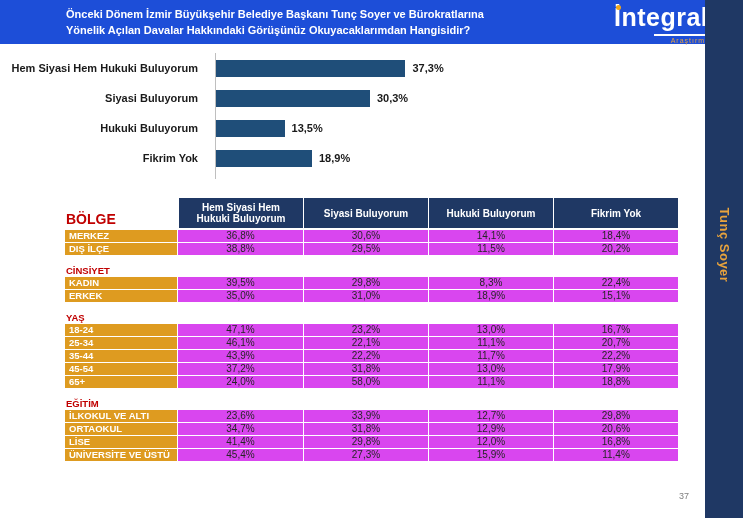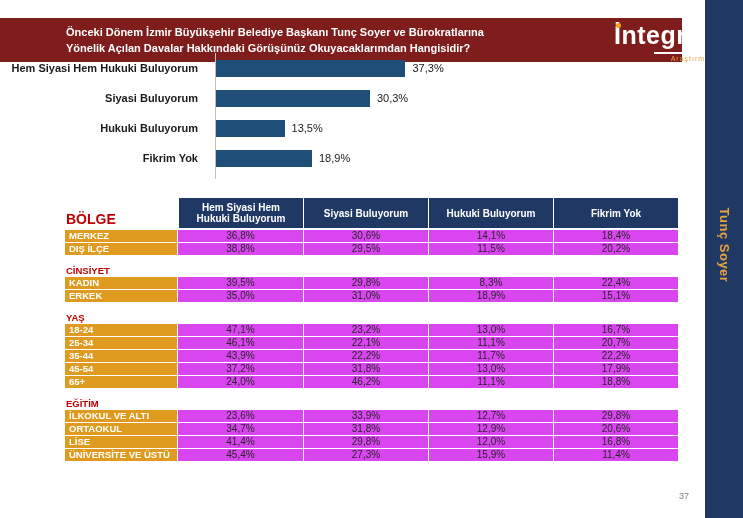--- a/index.html
+++ b/index.html
@@ -2,42 +2,42 @@
 <html><head>
 <meta charset="utf-8">
 <style>
   html,body{margin:0;padding:0;}
   body{
     width:743px;height:518px;position:relative;overflow:hidden;
     background:#ffffff;font-family:"Liberation Sans",sans-serif;
     -webkit-font-smoothing:antialiased;
   }
   
-  .top-band{position:absolute;left:0;top:0;width:682px;height:44px;background:#7f1d1d;margin-top:18px;}
+  .top-band{position:absolute;left:0;top:0;width:743px;height:44px;background:#1d4ed8;}
   .title-box{position:absolute;left:66px;top:6px;color:#fff;font-weight:bold;
     font-size:11px;line-height:16px;white-space:nowrap;}
   
   .logo{position:absolute;left:614px;top:3px;width:98px;height:40px;color:#fff;}
   .logo-brand{position:relative;font-size:25px;font-weight:bold;letter-spacing:.5px;line-height:28px;}
   .logo-dot{position:absolute;left:2px;top:2px;width:5px;height:5px;border-radius:50%;background:#F2A71B;}
   .logo-underline{position:absolute;right:2px;top:31px;width:56px;height:2px;background:#fff;}
   .logo-subtitle{position:absolute;right:2px;top:34px;font-size:7px;letter-spacing:1px;color:#E8A33D;}
   
   .side-band{position:absolute;right:0;top:0;width:38px;height:518px;background:#1F3864;}
   .side-label{position:absolute;left:50%;top:245px;transform:translate(-50%,-50%) rotate(90deg);
     white-space:nowrap;color:#E8A33D;font-size:13px;font-weight:600;letter-spacing:.5px;}
   
   .chart{position:absolute;left:0;top:53px;width:480px;height:126px;}
   .chart-axis{position:absolute;left:215px;top:0;width:1px;height:126px;background:#BFBFBF;}
   .chart-row{display:flex;align-items:center;height:30px;position:relative;}
   .bar-label{width:207px;box-sizing:border-box;padding-right:9px;text-align:right;
     font-size:11px;font-weight:bold;color:#1a1a1a;}
   .bar-wrap{display:flex;align-items:center;}
   .bar{height:17px;background:#1F4E79;margin-left:9px;}
-  .bar-value{margin-left:7px;font-size:11px;font-weight:normal;color:#1a1a1a;}
+  .bar-value{margin-left:7px;font-size:11px;font-weight:bold;color:#1a1a1a;}
   
   .table{position:absolute;left:65px;top:198px;width:613px;}
   .thead{display:flex;height:30px;margin-bottom:2px;}
   .corner{width:113px;box-sizing:border-box;display:flex;align-items:flex-end;
     color:#C00000;font-size:14px;font-weight:bold;padding:0 0 1px 1px;}
   .th{width:125px;box-sizing:border-box;background:#1F3864;color:#fff;font-size:10px;
     font-weight:bold;display:flex;align-items:center;justify-content:center;text-align:center;
     border-left:1px solid #fff;line-height:11px;padding:0 6px;}
   .section-row{height:12px;margin-bottom:1px;display:flex;align-items:center;
     color:#C00000;font-size:9.5px;font-weight:bold;padding-left:1px;margin-top:9px;}
@@ -167,21 +167,21 @@
       <div class="data-row">
         <div class="row-label">45-54</div>
         <div class="cell">37,2%</div>
         <div class="cell">31,8%</div>
         <div class="cell">13,0%</div>
         <div class="cell">17,9%</div>
       </div>
       <div class="data-row">
         <div class="row-label">65+</div>
         <div class="cell">24,0%</div>
-        <div class="cell">46,2%</div>
+        <div class="cell">58,0%</div>
         <div class="cell">11,1%</div>
         <div class="cell">18,8%</div>
       </div>
       <div class="section-row">EĞİTİM</div>
       <div class="data-row">
         <div class="row-label">İLKOKUL VE ALTI</div>
         <div class="cell">23,6%</div>
         <div class="cell">33,9%</div>
         <div class="cell">12,7%</div>
         <div class="cell">29,8%</div>

